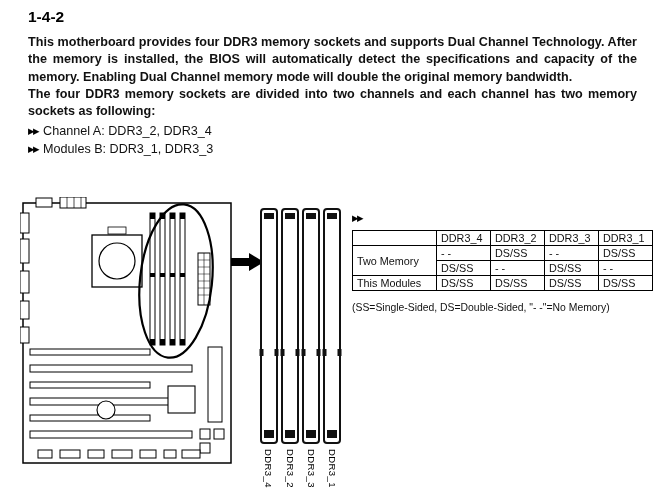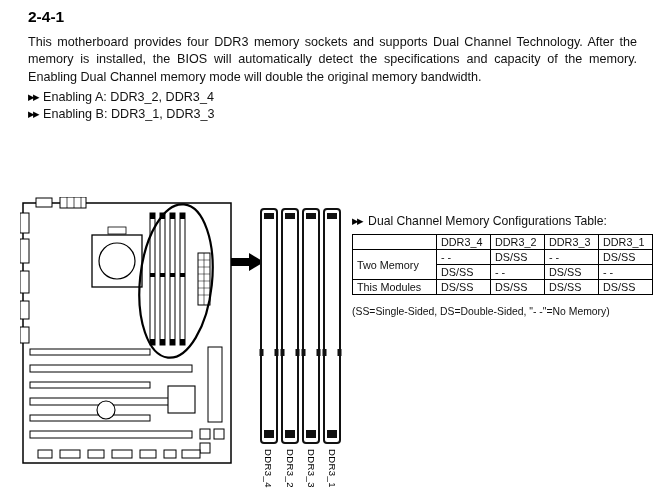--- a/index.html
+++ b/index.html
@@ -6,21 +6,21 @@
   html,body { background:#fff; }
   body {
     width:663px; height:500px; position:relative; overflow:hidden;
     font-family:"Liberation Sans", sans-serif; color:#111;
   }
   .page { position:absolute; inset:0; background:#ffffff; }
 
   
   .text-block { position:absolute; left:28px; top:8px; width:609px; }
   .section-heading { font-size:15.5px; font-weight:bold; color:#000; display:flex; gap:18px; margin-bottom:8px; }
-  .body-text { font-size:12.6px; line-height:17.3px; text-align:justify; color:#111; }
+  .body-text { font-size:12.6px; line-height:17.3px; text-align:justify; color:#111;font-weight:bold; }
   .channel-list { margin-top:3px; }
   .channel-item { display:flex; align-items:baseline; gap:5px; font-size:12.6px; line-height:16.6px; }
   .arrow-marker { font-size:8.5px; letter-spacing:-1.5px; position:relative; top:-1px; color:#000; white-space:nowrap; }
 
   
   .board-svg { position:absolute; left:20px; top:197px; }
   .pointer-svg { position:absolute; left:231px; top:252px; }
   .dimm-svg { position:absolute; left:258px; top:206px; }
   .dimm-label {
     position:absolute; top:449px; writing-mode:vertical-rl;
@@ -34,31 +34,32 @@
   table.mem td { border:1px solid #000; padding:1px 4px; height:15px; vertical-align:middle; text-align:left; font-weight:normal; }
   .footnote { margin-top:11px; font-size:10.4px; color:#111; }
 </style>
 </head>
 <body>
 
 <div class="page">
 
   <div class="text-block">
     <div class="section-heading">
-      <span>2-4-1</span>
+      <span>1-4-2</span>
     </div>
     <p class="body-text">This motherboard provides four DDR3 memory sockets and supports Dual Channel Technology. After the memory is installed, the BIOS will automatically detect the specifications and capacity of the memory. Enabling Dual Channel memory mode will double the original memory bandwidth.</p>
+    <p class="body-text">The four DDR3 memory sockets are divided into two channels and each channel has two memory sockets as following:</p>
     <div class="channel-list">
       <div class="channel-item">
         <span class="arrow-marker">▶▶</span>
-        <span>Enabling A: DDR3_2, DDR3_4</span>
+        <span>Channel A: DDR3_2, DDR3_4</span>
       </div>
       <div class="channel-item">
         <span class="arrow-marker">▶▶</span>
-        <span>Enabling B: DDR3_1, DDR3_3</span>
+        <span>Modules B: DDR3_1, DDR3_3</span>
       </div>
     </div>
   </div>
 
   <svg class="board-svg" width="215" height="272" viewBox="0 0 215 272">
 
     <rect x="3" y="6" width="208" height="260" fill="#fff" stroke="#000" stroke-width="1.5"></rect>
 
     <g fill="#fff" stroke="#000" stroke-width="1">
       <rect x="16" y="1" width="16" height="9"></rect>
@@ -186,21 +187,20 @@
   </svg>
 
   <div class="dimm-label" style="left:263px">DDR3_4</div>
   <div class="dimm-label" style="left:285px">DDR3_2</div>
   <div class="dimm-label" style="left:306px">DDR3_3</div>
   <div class="dimm-label" style="left:327px">DDR3_1</div>
 
   <div class="table-area">
     <div class="table-title">
       <span class="arrow-marker">▶▶</span>
-      <span>Dual Channel Memory Configurations Table:</span>
     </div>
     <table class="mem">
       <colgroup>
         <col style="width:84px">
           <col style="width:54px">
           <col style="width:54px">
           <col style="width:54px">
           <col style="width:54px">
       </colgroup>
       <tbody>

